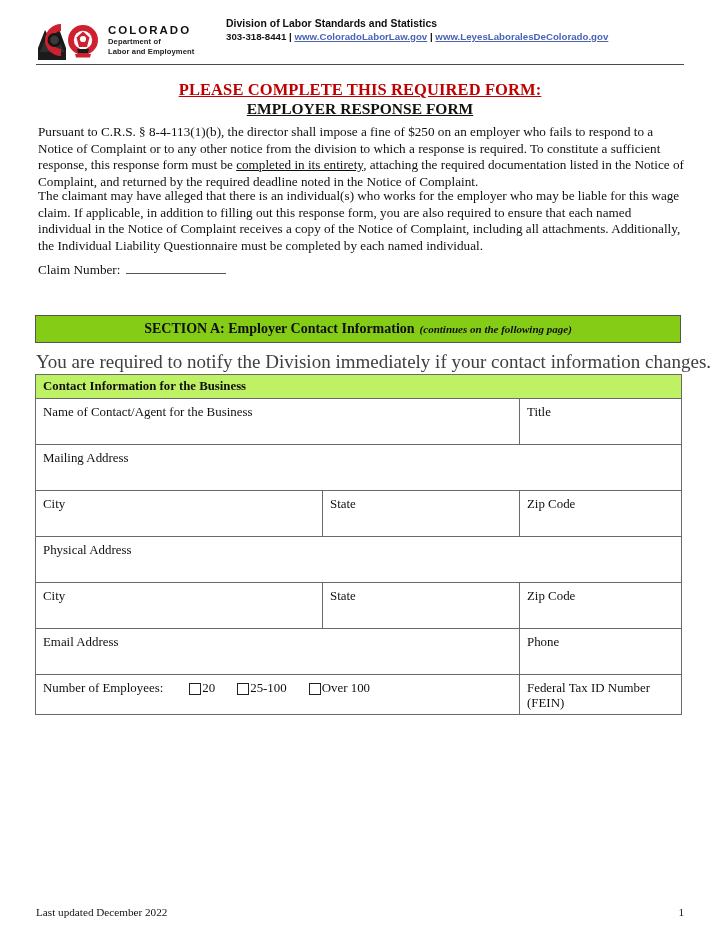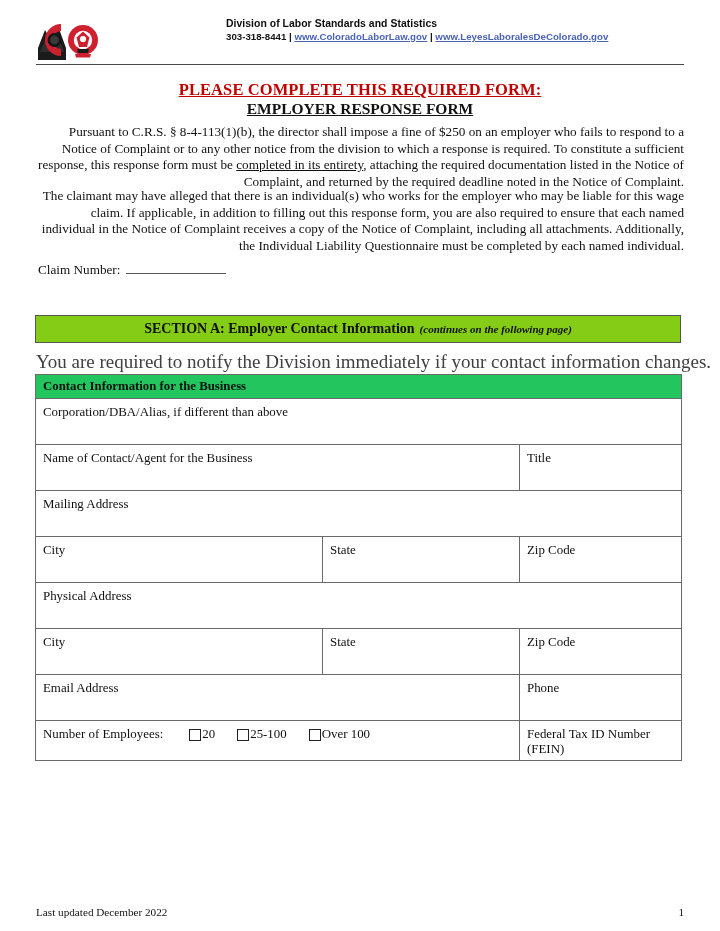--- a/index.html
+++ b/index.html
@@ -125,21 +125,21 @@
   }
   .title-black span { text-decoration: underline; }
 
   
   .para {
     position: absolute;
     left: 38px;
     width: 646px;
     font-size: 13.2px;
     line-height: 16.6px;
-    text-align: right;
+    text-align: left;
     color: #101010;
   }
   .para-1 { top: 124px; }
   .para-2 { top: 188px; }
   .u { text-decoration: underline; }
 
   
   .claim-line {
     position: absolute;
     left: 38px;
@@ -230,21 +230,21 @@
   }
   .form-table td {
     border: 1.4px solid #6a6a6a;
     vertical-align: top;
     padding: 6px 0 0 7px;
     font-size: 12.9px;
     color: #101010;
     box-sizing: border-box;
   }
   .hdr-cell {
-    background: #22c55e;
+    background: #bef264;
     font-weight: bold;
     height: 24px;
     padding-top: 4px !important;
     font-size: 12.8px !important;
   }
   .r-tall { height: 46px; }
   .r-mid  { height: 46px; }
   .r-emp  { height: 40px; }
   .emp-row-inner {
     display: flex;
@@ -294,20 +294,25 @@
           <circle cx="18.5" cy="22" r="4.4" fill="#3a3a3a"></circle>
 
           <circle cx="47" cy="22" r="15" fill="#cf2030"></circle>
           <circle cx="47" cy="22" r="9.2" fill="#ffffff"></circle>
 
           <path d="M47 13.5 L53.5 19.5 L51 29 L43 29 L40.5 19.5 Z" fill="#cf2030"></path>
           <circle cx="47" cy="21" r="3.1" fill="#ffffff"></circle>
           <path d="M41 31 L53 31 L52 35 L42 35 Z" fill="#1b1b1b"></path>
           <path d="M39 36 L55 36 L54 39.5 L40 39.5 Z" fill="#cf2030"></path>
         </svg>
+      </div>
+      <div class="logo-words">
+        <div class="logo-co">COLORADO</div>
+        <div class="logo-dept">Department of</div>
+        <div class="logo-dept">Labor and Employment</div>
       </div>
     </div>
 
     <div class="agency-block">
       <div class="agency-name">Division of Labor Standards and Statistics</div>
       <div class="agency-phone">
         <span>303-318-8441</span>
         <span class="sep">|</span>
         <a href="#">www.ColoradoLaborLaw.gov</a>
         <span class="sep">|</span>
@@ -350,23 +355,20 @@
       <col style="width:90px">
       <col style="width:107px">
       <col style="width:162px">
     </colgroup>
     <tbody>
       <tr>
         <td class="hdr-cell" colspan="4">Contact Information for the Business</td>
       </tr>
 
 
-      <tr>
-        <td class="r-tall" colspan="4">Corporation/DBA/Alias, if different than above</td>
-      </tr>
 
       <tr>
         <td class="r-tall" colspan="3">Name of Contact/Agent for the Business</td>
         <td class="r-tall">Title</td>
       </tr>
 
       <tr>
         <td class="r-tall" colspan="4">Mailing Address</td>
       </tr>
 

